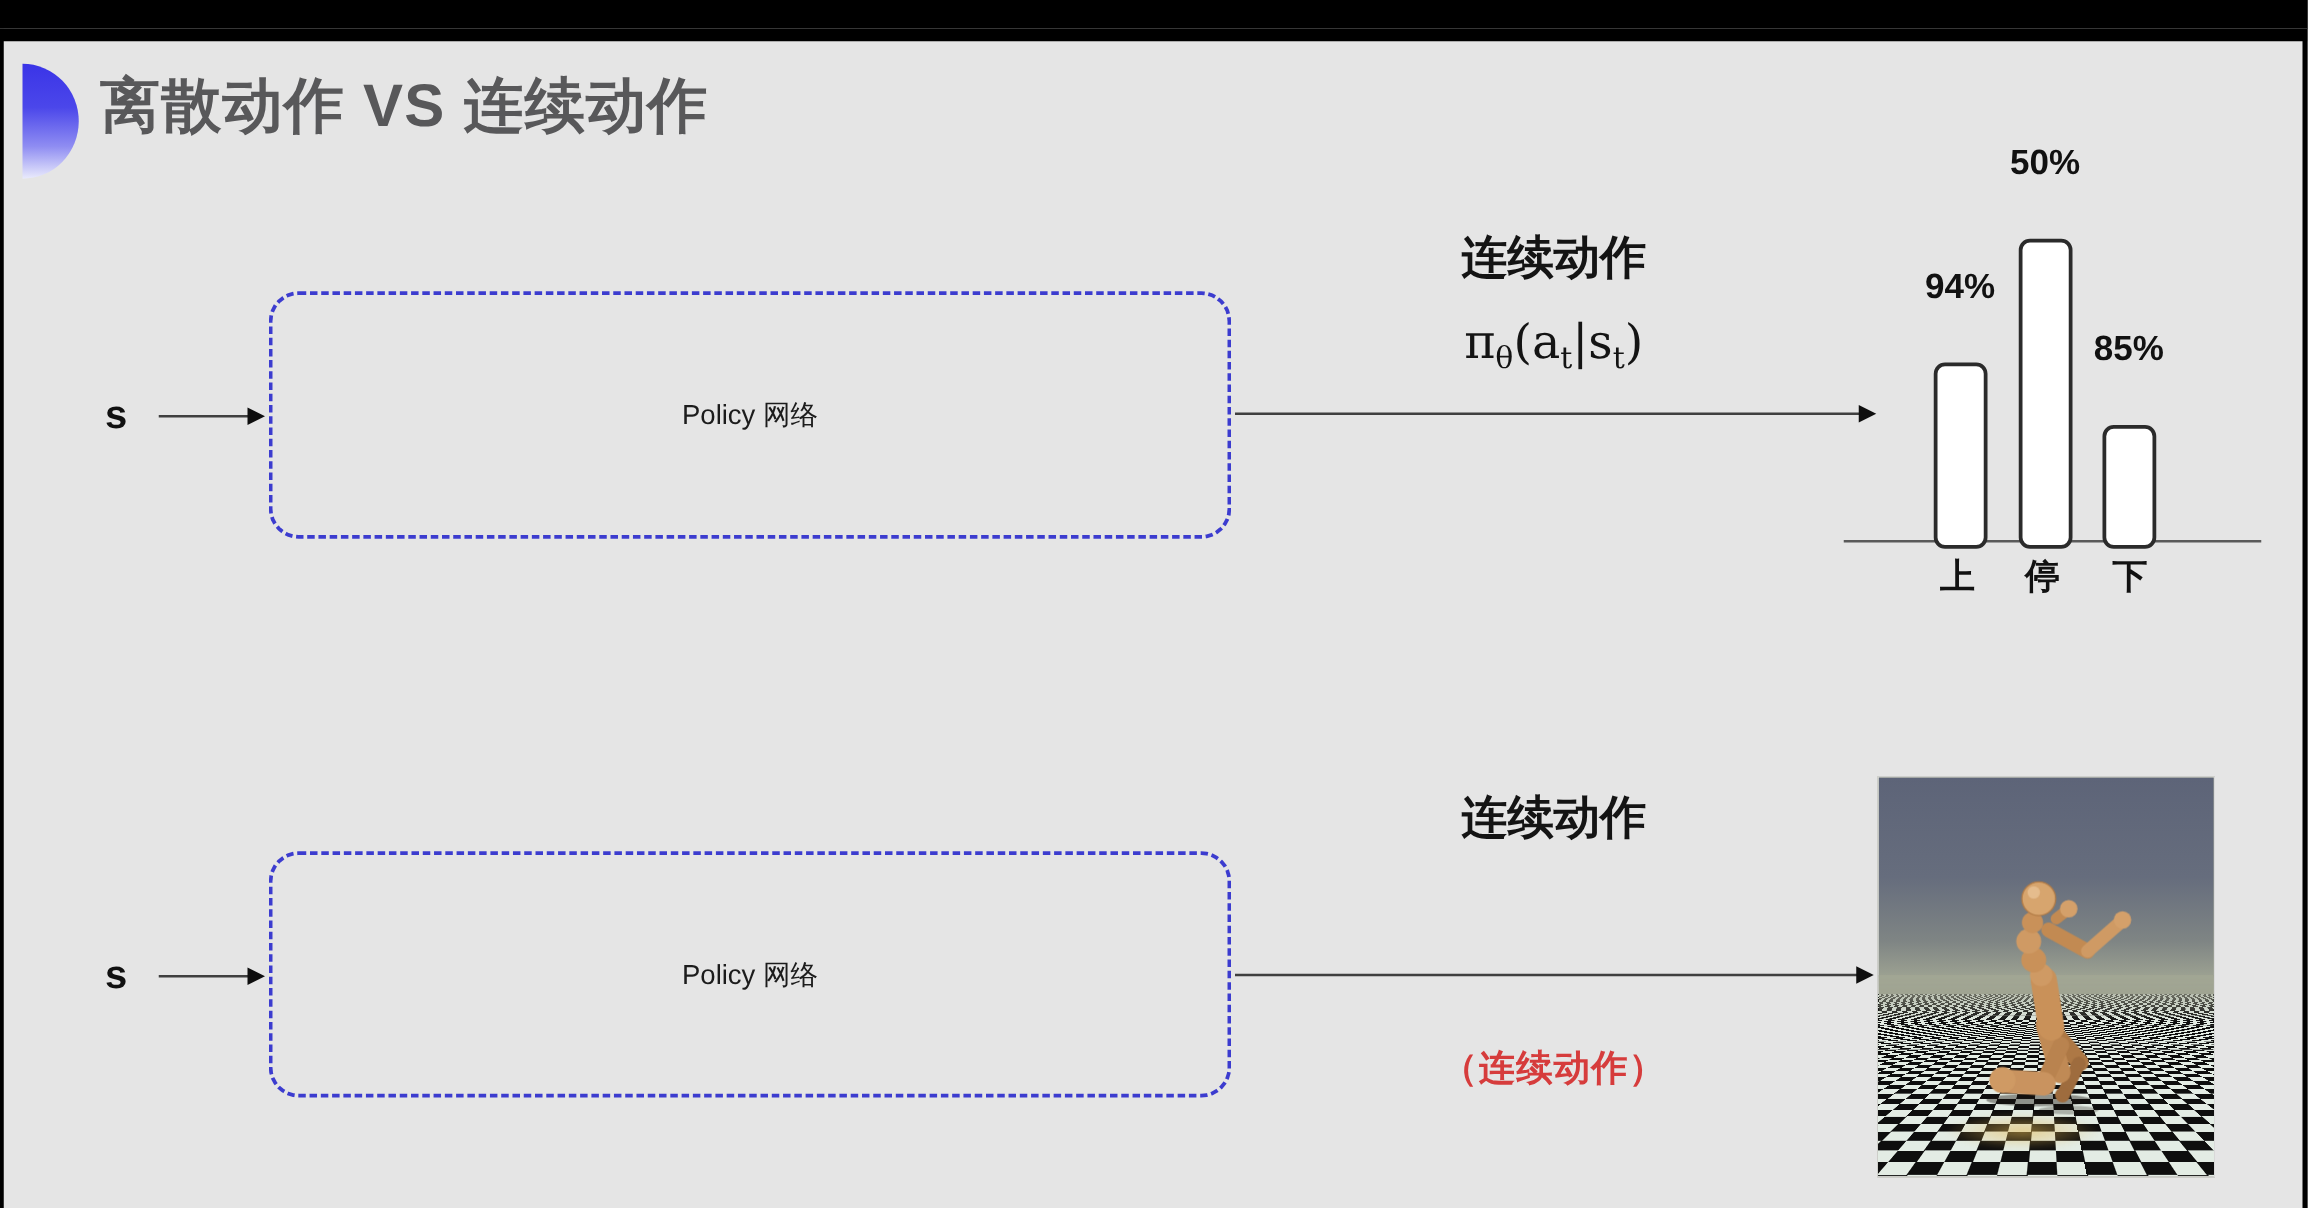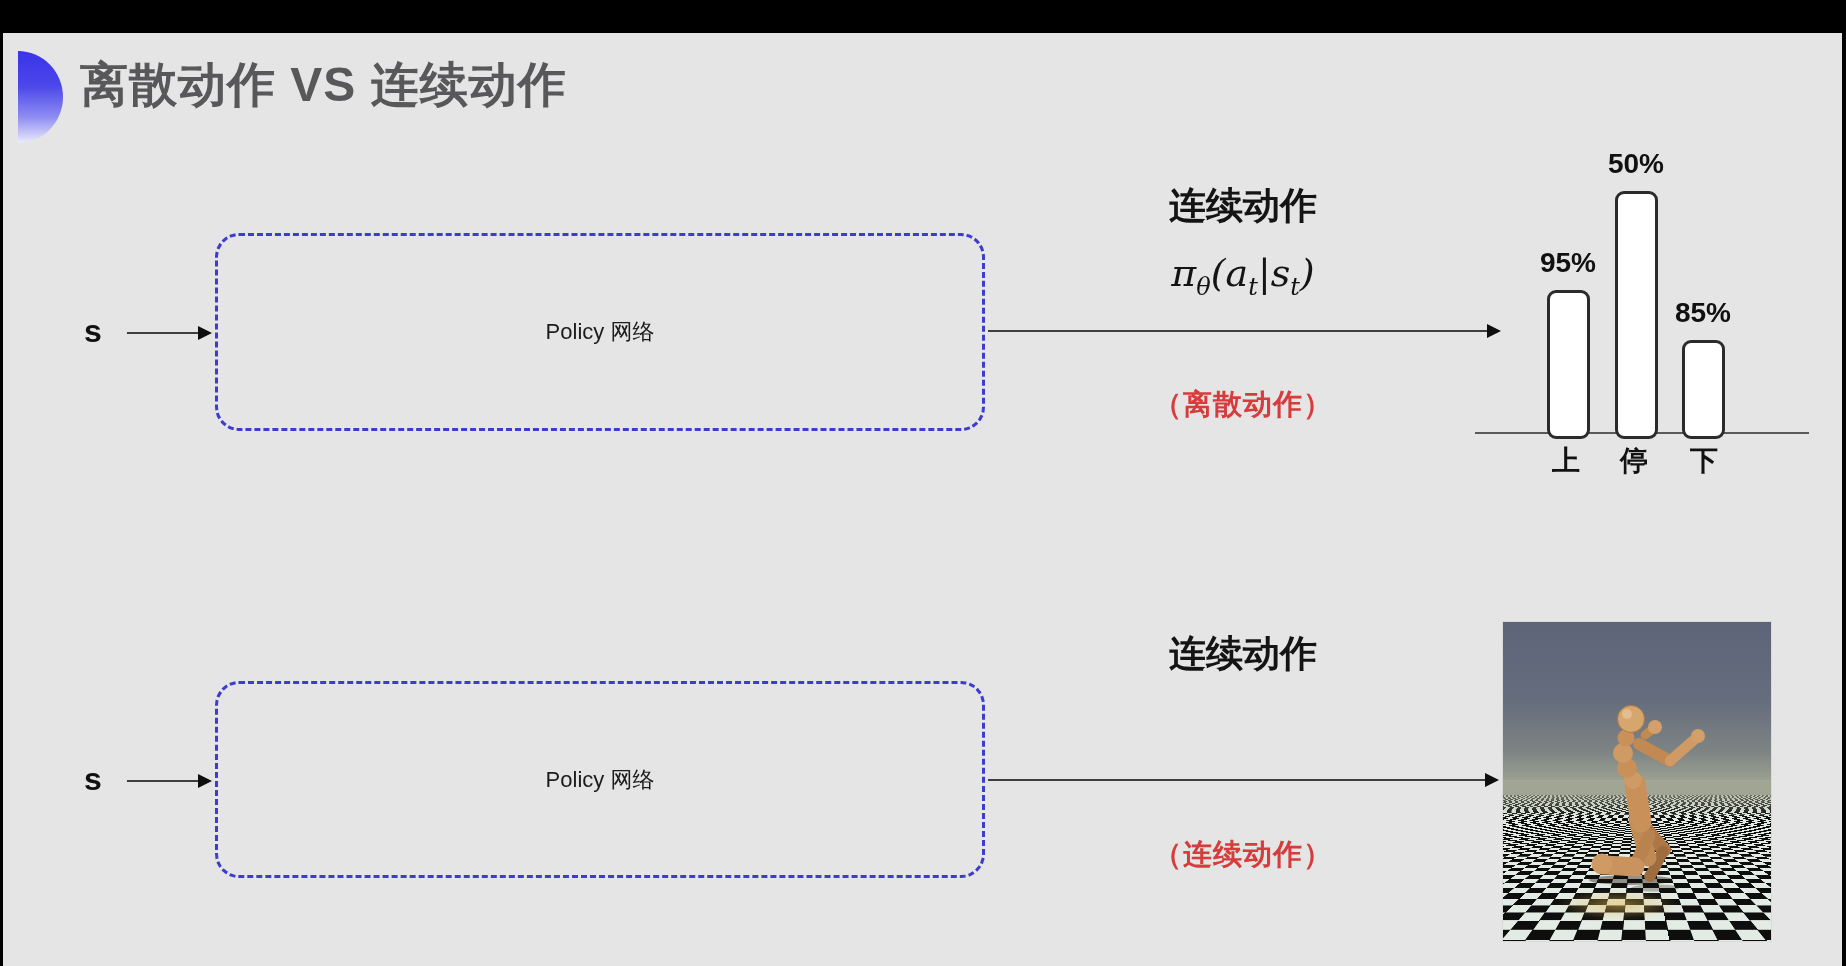--- a/index.html
+++ b/index.html
@@ -21,29 +21,29 @@
   .arrow{position:absolute;height:2px;background:#3f3f3f;}
   .arrow::after{content:'';position:absolute;right:-13px;top:-6px;width:0;height:0;
                 border-left:14px solid #0e0e0e;border-top:7px solid transparent;
                 border-bottom:7px solid transparent;}
   .pbox{position:absolute;box-sizing:border-box;border:3px dashed #3c3ccf;border-radius:24px;
         display:flex;align-items:center;justify-content:center;background:transparent;}
   .pbox span{font-size:22px;color:#1c1c1c;}
 
   .caption{position:absolute;width:330px;text-align:center;color:#141414;}
   .pname{font-size:37px;font-weight:700;}
-  .formula{font-family:"DejaVu Serif",serif;font-style:italic;font-size:38px;color:#141414;}
+  .formula{font-family:"DejaVu Serif",serif;font-size:38px;color:#141414;}
   .formula sub{font-size:24px;line-height:0;}
   .rednote{font-size:29px;font-weight:700;color:#d63c3c;letter-spacing:1px;}
 
   
   .chart{position:absolute;left:1475px;top:105px;width:334px;height:360px;}
   .baseline{position:absolute;left:0;top:304px;width:334px;height:2px;background:#5a5a5a;}
   .bcol{position:absolute;bottom:49px;width:66px;display:flex;flex-direction:column;
-        align-items:center;justify-content:flex-end;}
+        align-items:center;justify-content:flex-end;gap:34px;}
   .pct{font-size:28px;font-weight:600;color:#111;margin-bottom:11px;}
   .bar{width:43px;box-sizing:border-box;border:3px solid #2b2b2b;border-radius:9px;background:#fff;}
   .cat{position:absolute;top:314px;width:66px;text-align:center;font-size:28px;
        font-weight:600;color:#111;}
 
   
   .figure{position:absolute;left:1502px;top:598px;width:268px;height:319px;overflow:hidden;
           border:1px solid #d9d9d9;box-sizing:content-box;background:#9ba08e;}
   .sky{position:absolute;left:0;top:0;width:100%;height:160px;
        background:linear-gradient(180deg,#5d6478 0%,#666d7d 50%,#7f8584 82%,#9da292 100%);}
@@ -68,26 +68,25 @@
 
   <div class="state" style="left:84px;top:290px;">s</div>
   <div class="arrow" style="left:127px;top:309px;width:72px;"></div>
   <div class="pbox" style="left:215px;top:210px;width:770px;height:198px;">
     <span>Policy 网络</span>
   </div>
   <div class="arrow" style="left:988px;top:307px;width:500px;"></div>
 
   <div class="caption pname" style="left:1078px;top:158px;">连续动作</div>
   <div class="caption formula" style="left:1078px;top:228px;"><span>π</span><sub>θ</sub><span>(a</span><sub>t</sub><span>|s</span><sub>t</sub><span>)</span></div>
-  <div class="caption rednote" style="left:1078px;top:362px;">（离散动作）</div>
 
   <div class="chart">
     <div class="baseline"></div>
     <div class="bcol" style="left:60px;">
-      <div class="pct">95%</div>
+      <div class="pct">94%</div>
       <div class="bar" style="height: 149px;"></div>
     </div>
     <div class="bcol" style="left:128px;">
       <div class="pct">50%</div>
       <div class="bar" style="height: 248px;"></div>
     </div>
     <div class="bcol" style="left:195px;">
       <div class="pct">85%</div>
       <div class="bar" style="height: 99px;"></div>
     </div>

